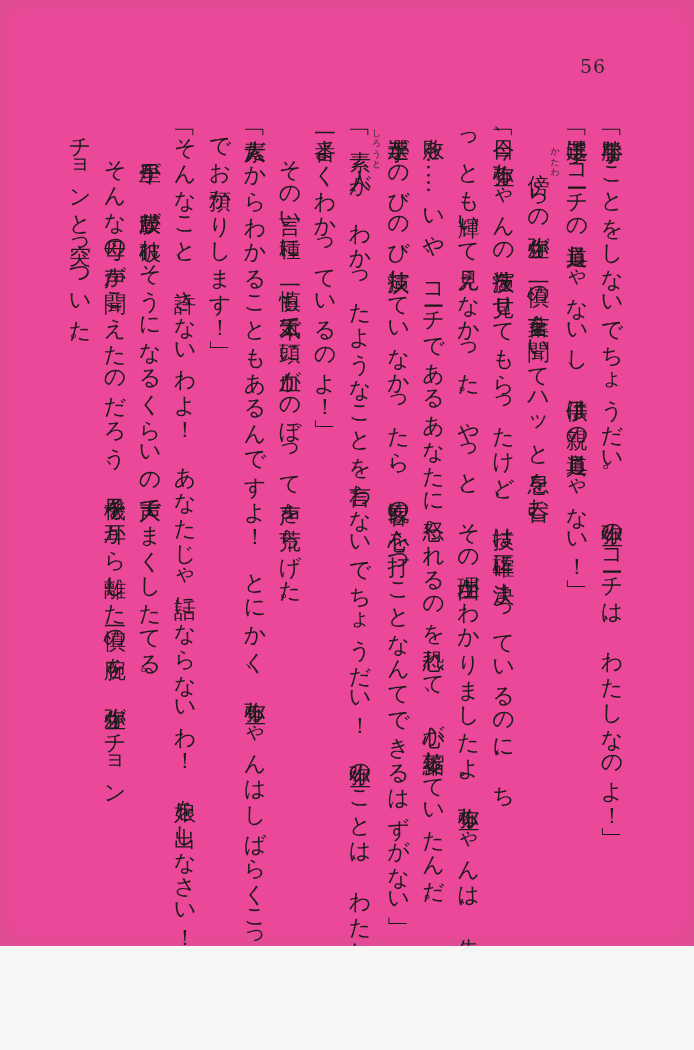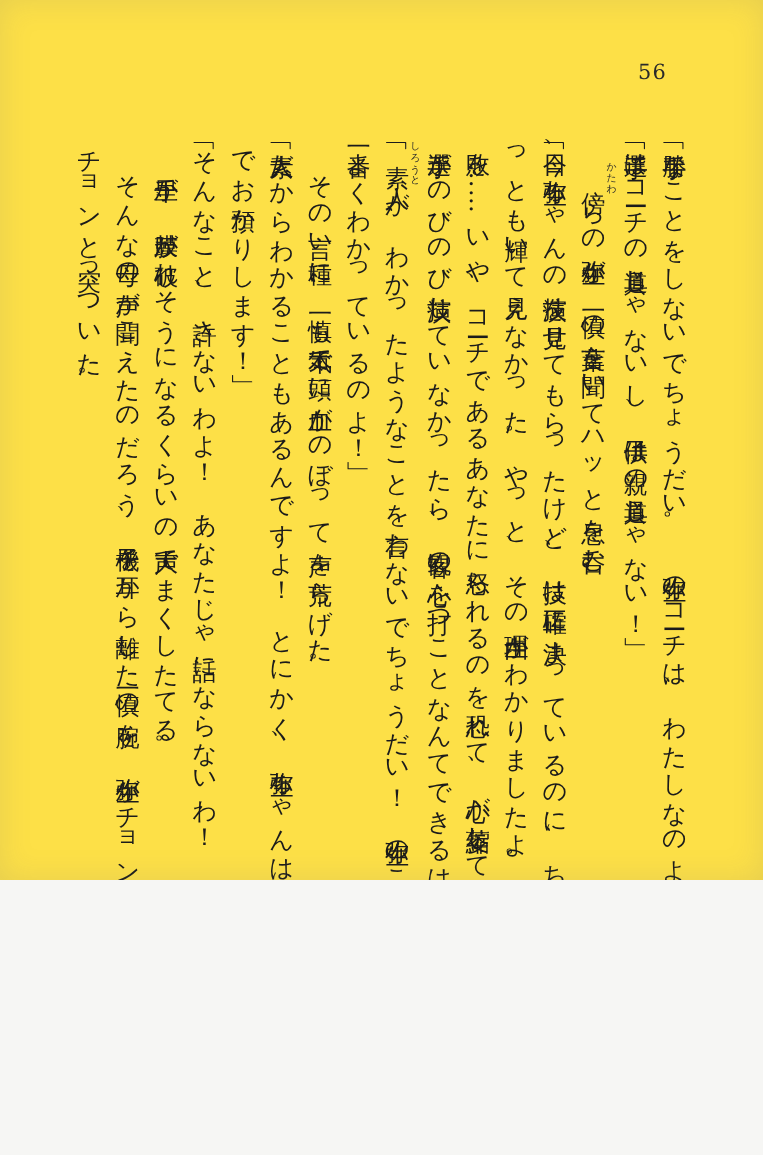--- a/index.html
+++ b/index.html
@@ -3,22 +3,22 @@
 <meta charset="utf-8">
 <style>
   html, body {
     margin: 0;
     padding: 0;
     background: #f6f6f4;
   }
   .page {
     position: relative;
     width: 694px;
-    height: 800px;
-    background: #fde047;
+    height: 946px;
+    background: #ec4899;
     overflow: hidden;
     font-family: "DejaVu Serif", "Liberation Serif", serif;
     color: #1b1b1b;
   }
   
   .page::after {
     content: "";
     position: absolute;
     inset: 0;
     pointer-events: none;

